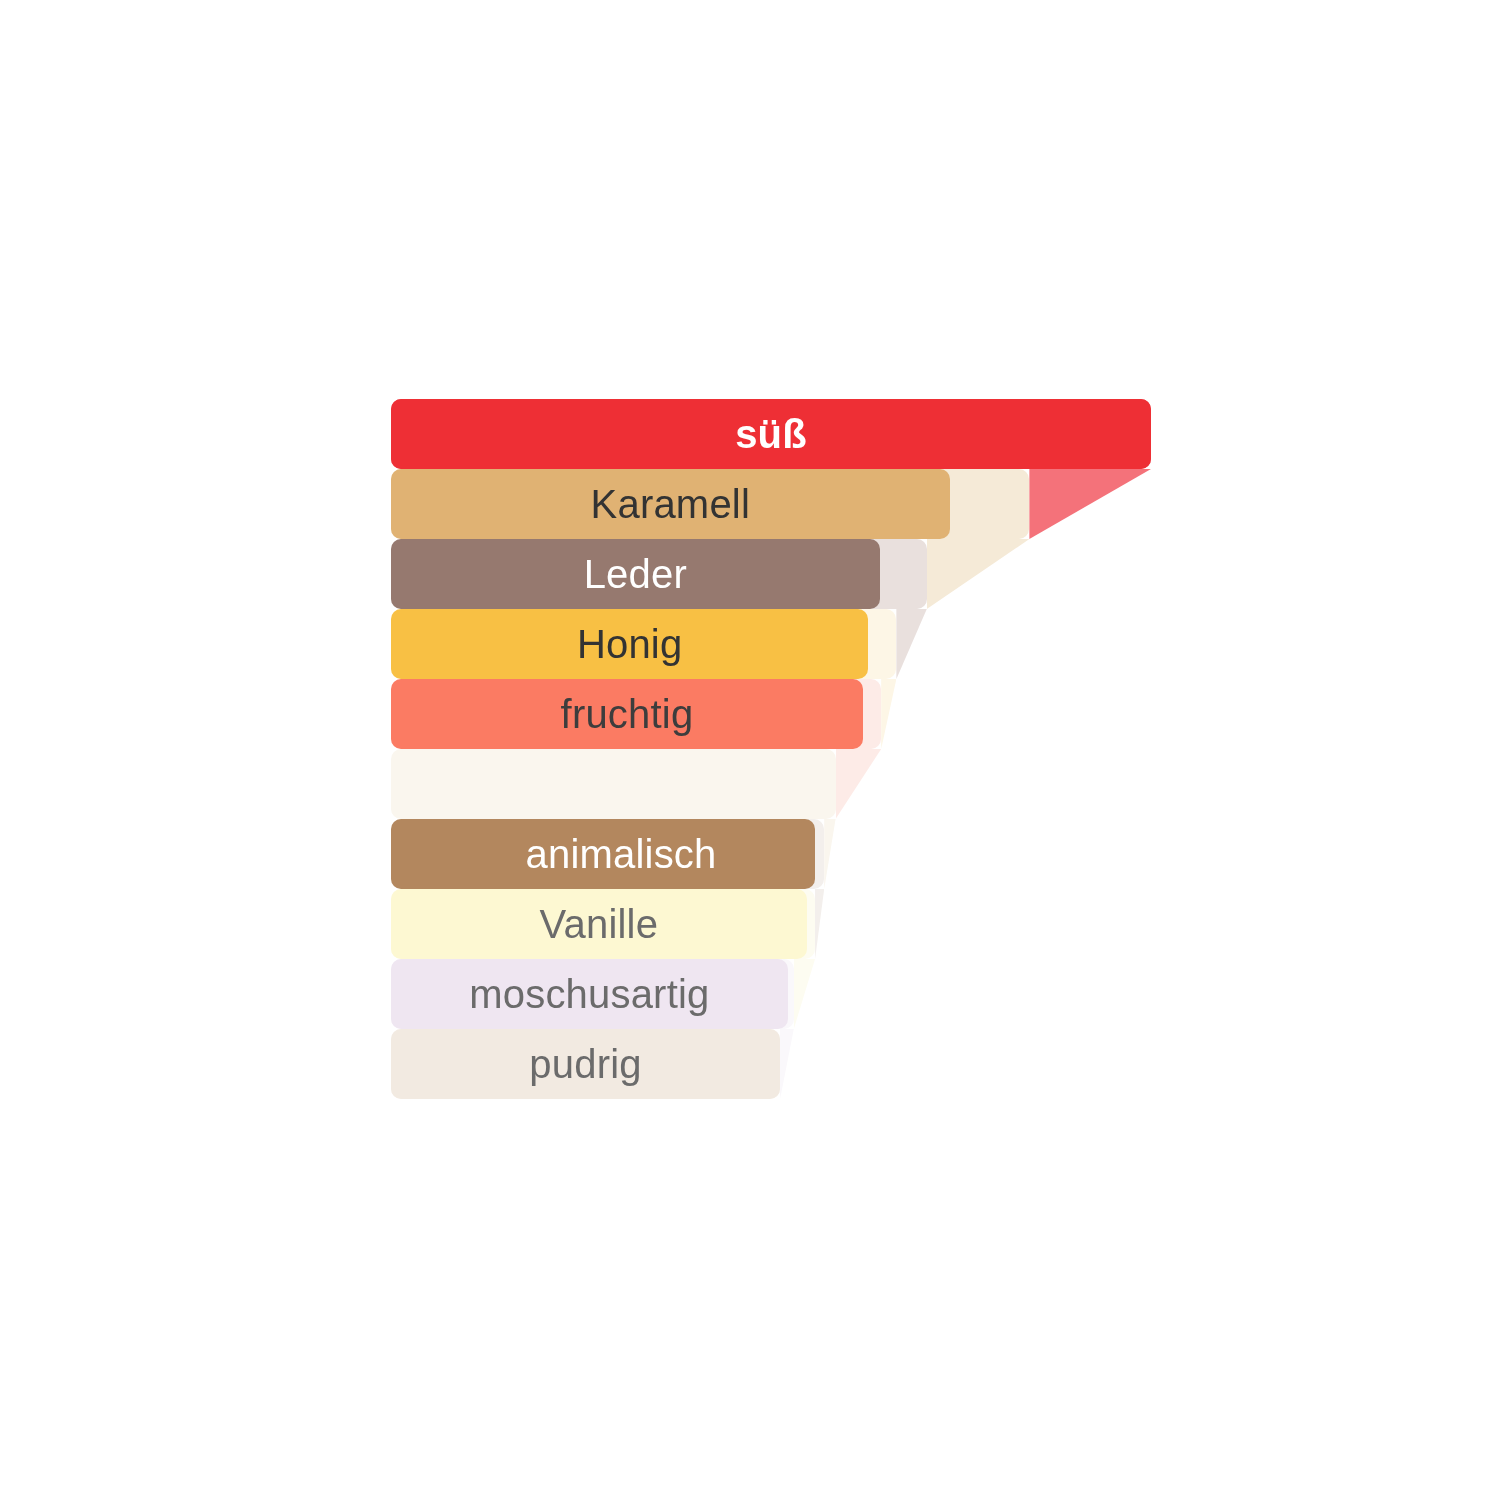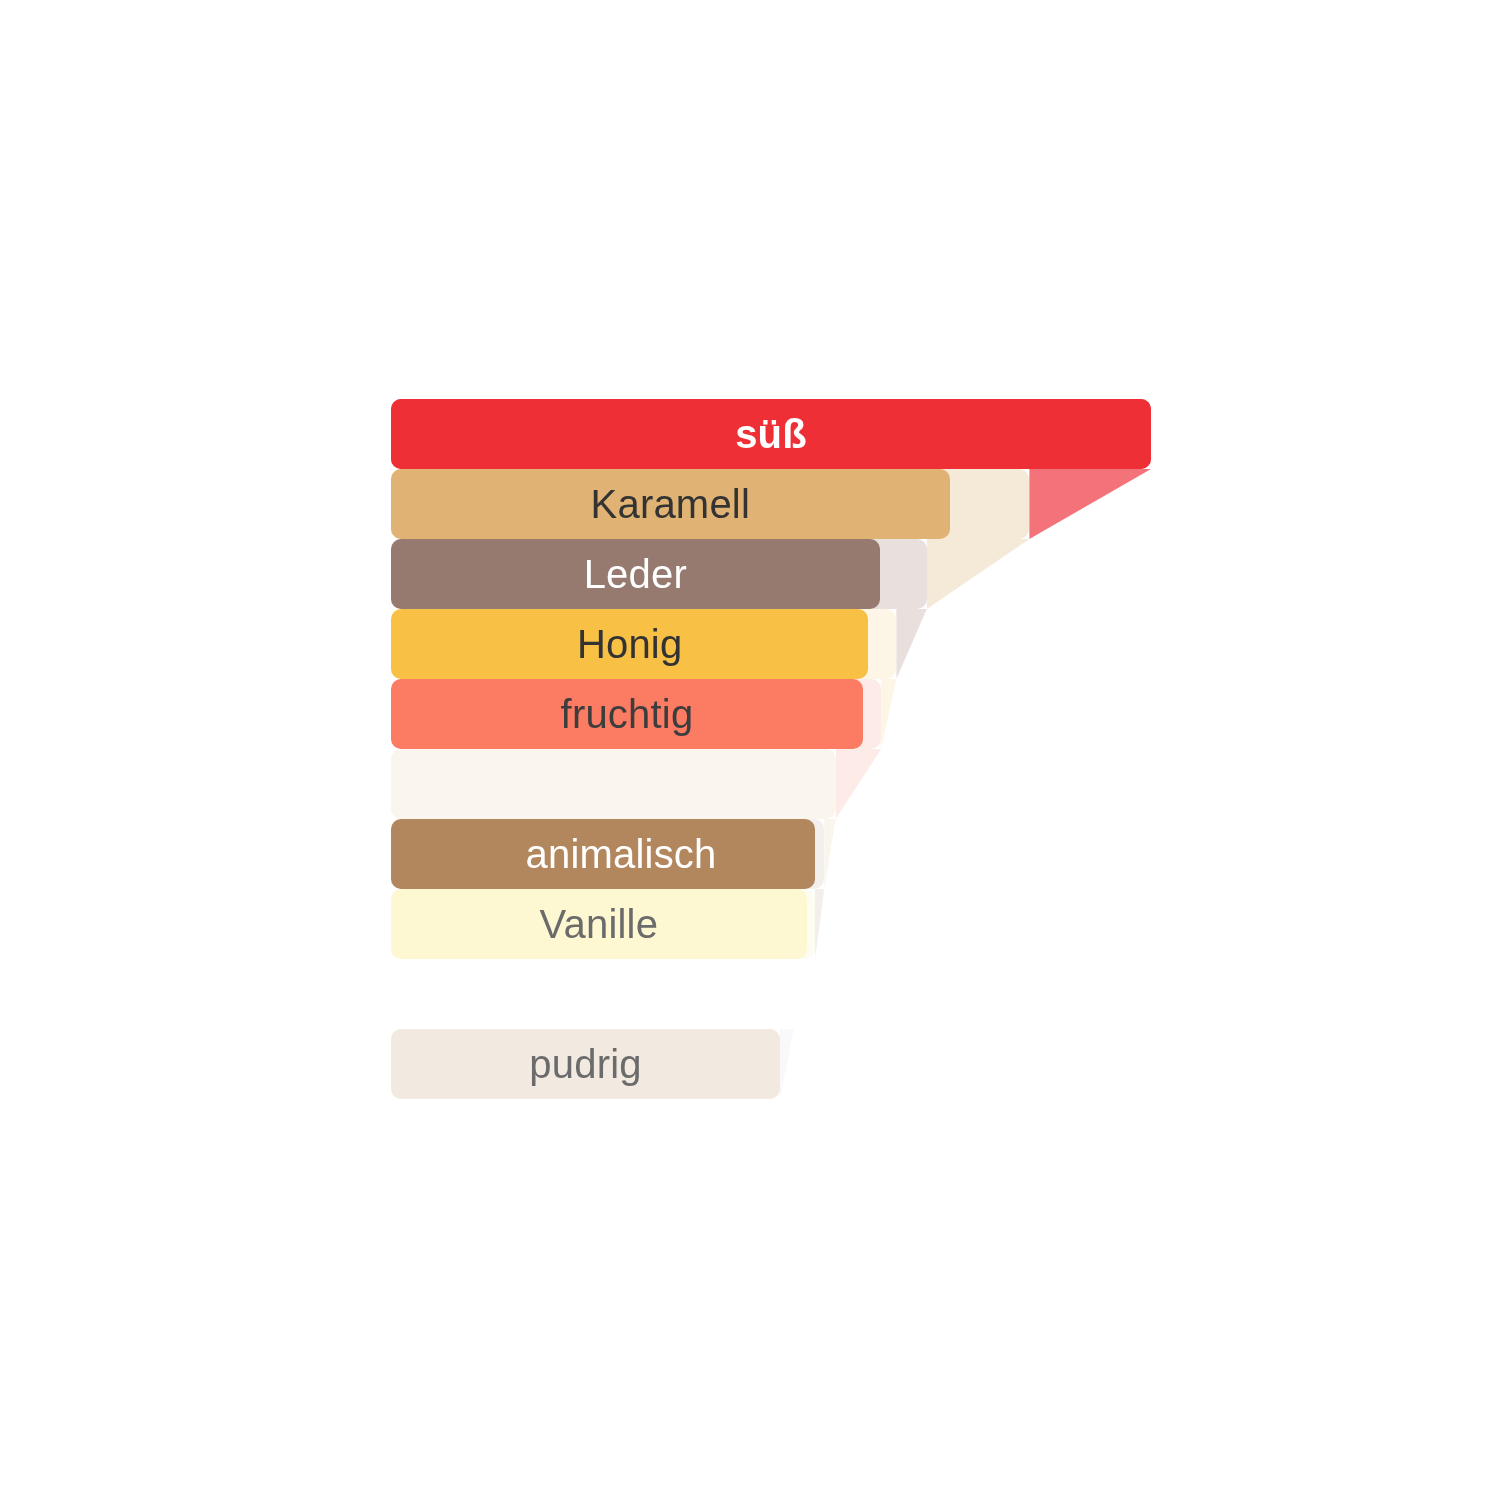--- a/index.html
+++ b/index.html
@@ -126,20 +126,27 @@
           <span class="bar-label" style="color: rgb(255, 255, 255);">animalisch</span>
         </div>
       </div>
       <div class="bar-row" style="top: 490px; padding-left: 42px;">
         <div class="bar-ghost" style="width: 424.08px; background: rgb(253, 252, 241);"></div>
         <div class="bar-wedge" style="left: 424.08px; width: 9.12px; background: rgb(243, 239, 236); clip-path: polygon(0px 0px, 100% 0px, 0px 100%);"></div>
         <div class="bar-solid" style="width: 415.72px; background: rgb(253, 248, 210);">
           <span class="bar-label" style="color: rgb(107, 107, 107);">Vanille</span>
         </div>
       </div>
+      <div class="bar-row" style="top: 560px;">
+        <div class="bar-ghost" style="width: 402.8px; background: rgb(250, 248, 251);"></div>
+        <div class="bar-wedge" style="left: 402.8px; width: 21.28px; background: rgb(253, 252, 241); clip-path: polygon(0px 0px, 100% 0px, 0px 100%);"></div>
+        <div class="bar-solid" style="width: 396.72px; background: rgb(239, 230, 241);">
+          <span class="bar-label" style="color: rgb(107, 107, 107);">moschusartig</span>
+        </div>
+      </div>
       <div class="bar-row" style="top: 630px;">
         <div class="bar-ghost" style="width: 389.12px; background: rgb(250, 247, 243);"></div>
         <div class="bar-wedge" style="left: 389.12px; width: 13.68px; background: rgb(250, 248, 251); clip-path: polygon(0px 0px, 100% 0px, 0px 100%);"></div>
         <div class="bar-solid" style="width: 389.12px; background: rgb(242, 234, 225);">
           <span class="bar-label" style="color: rgb(107, 107, 107);">pudrig</span>
         </div>
       </div>
       <div style="position: absolute; left: 638.4px; top: 70px; width: 121.6px; height: 280px; background: rgb(244, 114, 122); clip-path: polygon(0px 0px, 100% 0px, 100% 100%, 55% 100%); border-radius: 0px 0px 8px; z-index: -1;"></div>
     </div>
 </div>

